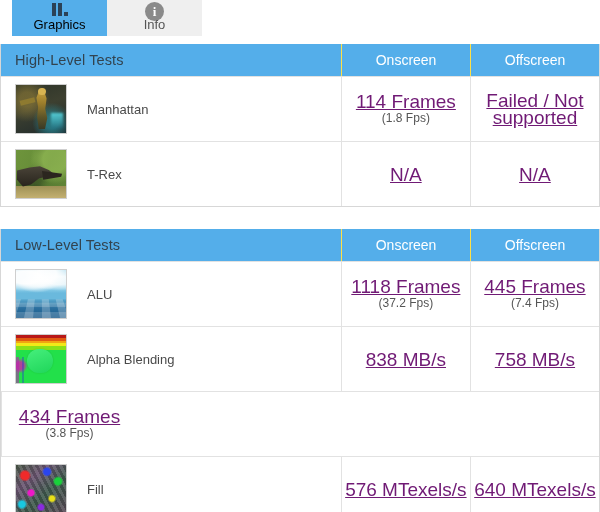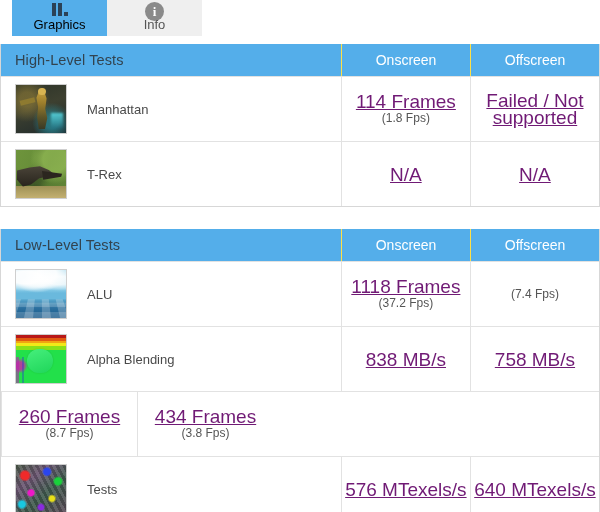--- a/index.html
+++ b/index.html
@@ -389,20 +389,21 @@
           <span class="alu-clouds"></span>
           <span class="alu-plane"></span>
       </span>
       <span class="test-label">ALU</span>
     </div>
     <div class="cell-val">
       <span class="val-main">1118 Frames</span>
       <span class="val-sub">(37.2 Fps)</span>
     </div>
     <div class="cell-val">
+      <span class="val-main">445 Frames</span>
       <span class="val-sub">(7.4 Fps)</span>
     </div>
   </div>
 
   <div class="row">
     <div class="cell-name">
       <span class="thumb">
         <span class="art art-alpha"></span>
           <span class="ab-noise"></span>
         <span class="ab-bands"></span>
@@ -413,35 +414,31 @@
     <div class="cell-val">
       <span class="val-main">838 MB/s</span>
     </div>
     <div class="cell-val">
       <span class="val-main">758 MB/s</span>
     </div>
   </div>
 
   <div class="row">
     <div class="cell-val">
-      <span class="val-main">260 Frames</span>
-      <span class="val-sub">(8.7 Fps)</span>
-    </div>
-    <div class="cell-val">
       <span class="val-main">434 Frames</span>
       <span class="val-sub">(3.8 Fps)</span>
     </div>
   </div>
 
   <div class="row">
     <div class="cell-name">
       <span class="thumb">
         <span class="art art-fill"></span>
       </span>
-      <span class="test-label">Tests</span>
+      <span class="test-label">Fill</span>
     </div>
     <div class="cell-val">
       <span class="val-main">576 MTexels/s</span>
     </div>
     <div class="cell-val">
       <span class="val-main">640 MTexels/s</span>
     </div>
   </div>
 </div>
 

